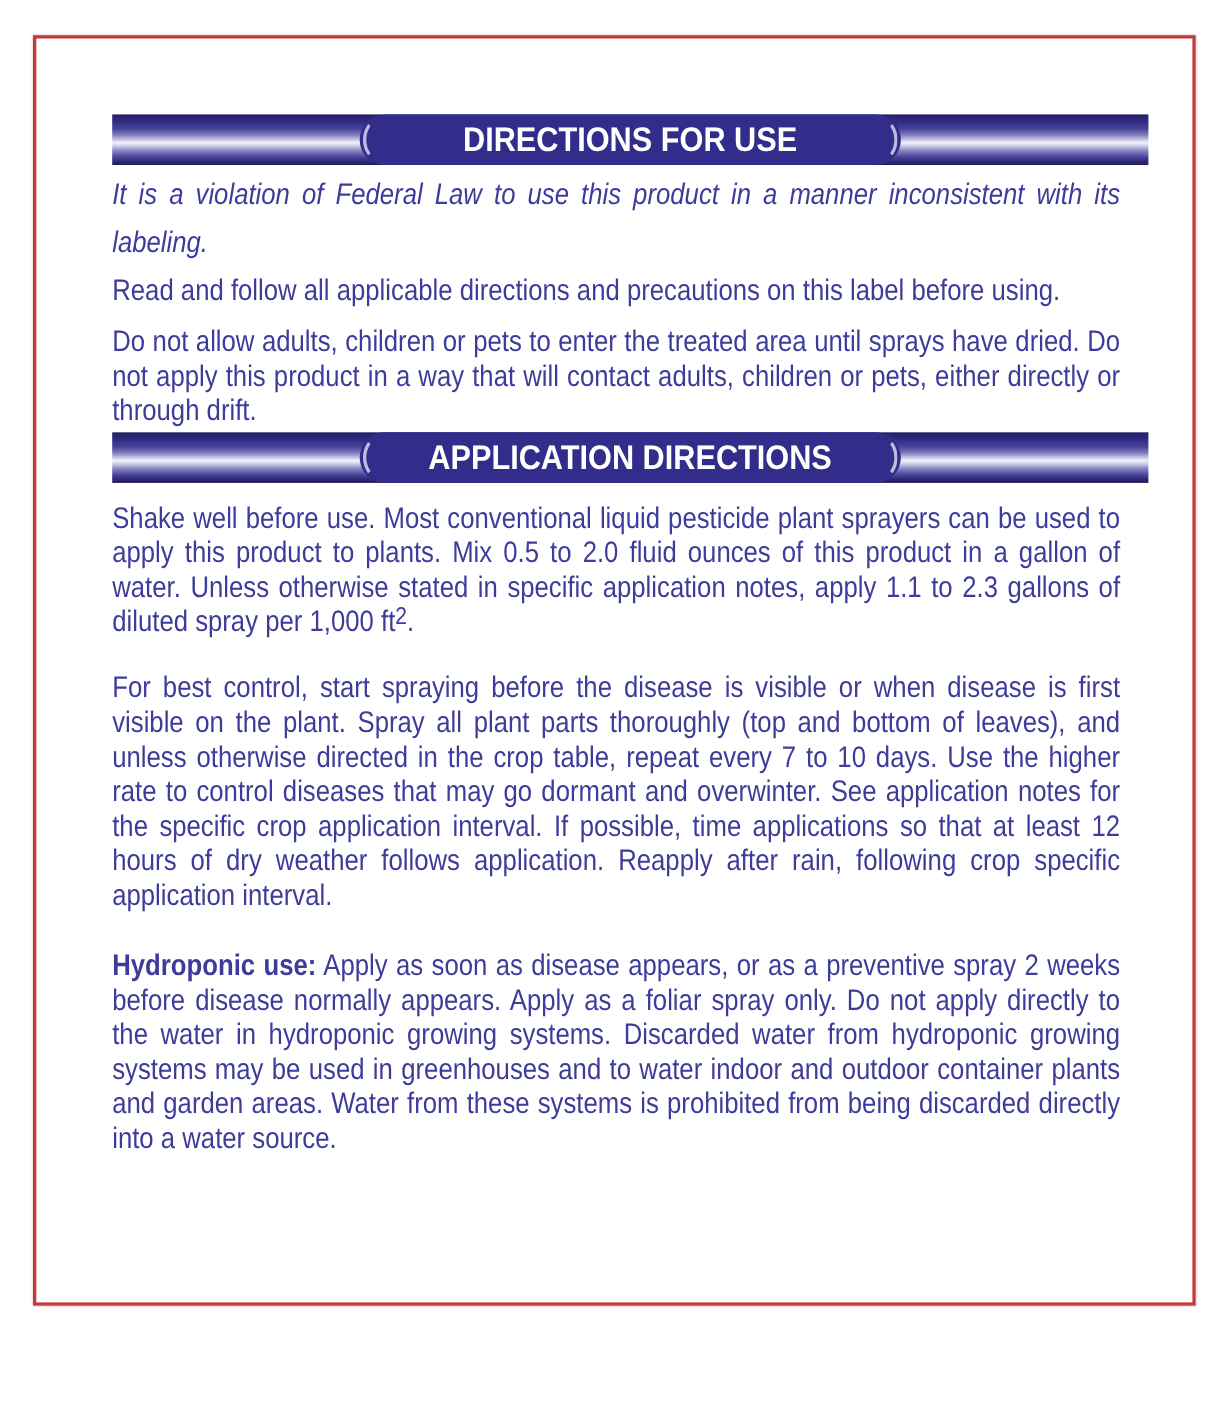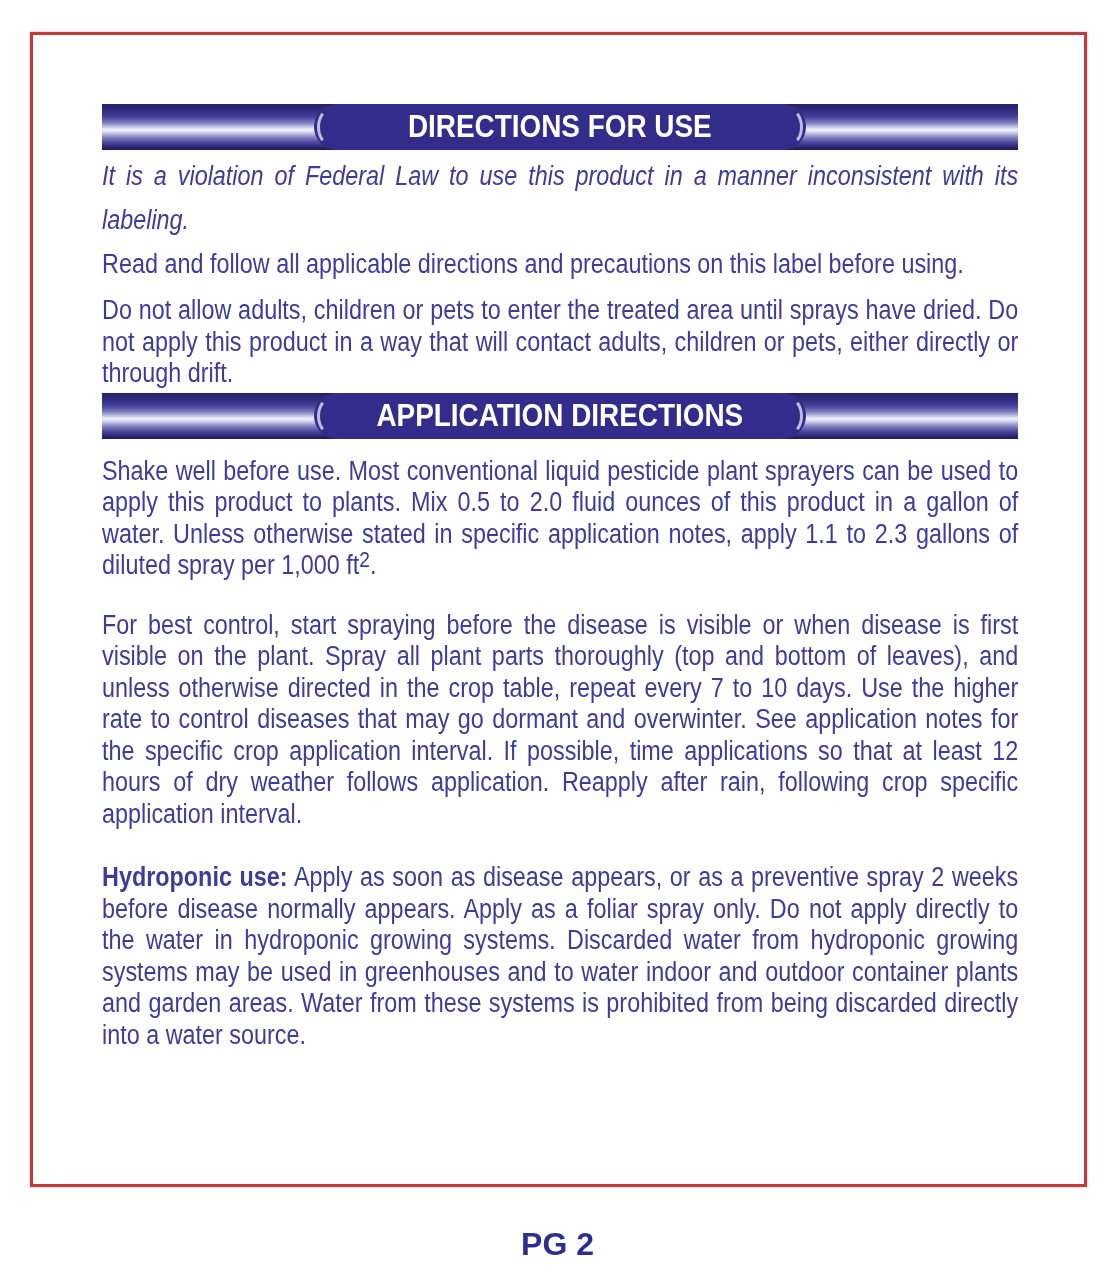--- a/index.html
+++ b/index.html
@@ -26,20 +26,21 @@
   }
   
   .banner {
     position: relative;
     height: 46px;
     width: 100%;
     background: linear-gradient(180deg,
       #262166 0%, #2f2b80 14%, #45429a 28%, #7b79bb 40%,
       #c6c5e5 50%, #f2f2fc 56%, #c9c8e7 63%, #8583c0 72%,
       #4a4699 84%, #2a2572 94%, #1f1b56 100%);
+    padding-left: 26px;
   }
   .banner-pill {
     position: absolute;
     left: 50%; top: 0;
     transform: translateX(-50%);
     height: 100%;
     width: 492px;
     background: #322d8a;
     border-radius: 23px;
     display: flex;
@@ -131,14 +132,13 @@
     <div class="copy">
       <p class="para tight mt17"><span>Shake well before use. Most conventional liquid pesticide plant sprayers can be used to apply this product to plants. Mix 0.5 to 2.0 fluid ounces of this product in a gallon of water. Unless otherwise stated in specific application notes, apply 1.1 to 2.3 gallons of diluted spray per 1,000 ft</span><span class="sup">2</span><span>.</span></p>
 
       <p class="para tight mt27">For best control, start spraying before the disease is visible or when disease is first visible on the plant. Spray all plant parts thoroughly (top and bottom of leaves), and unless otherwise directed in the crop table, repeat every 7 to 10 days. Use the higher rate to control diseases that may go dormant and overwinter. See application notes for the specific crop application interval. If possible, time applications so that at least 12 hours of dry weather follows application. Reapply after rain, following crop specific application interval.</p>
 
       <p class="para tight mt32"><span class="bold-lead">Hydroponic use:</span><span> Apply as soon as disease appears, or as a preventive spray 2 weeks before disease normally appears. Apply as a foliar spray only. Do not apply directly to the water in hydroponic growing systems. Discarded water from hydroponic growing systems may be used in greenhouses and to water indoor and outdoor container plants and garden areas. Water from these systems is prohibited from being discarded directly into a water source.</span></p>
     </div>
 
   </div>
 
-  <div class="footer">PG 2</div>
 </div>
 
 </body></html>

